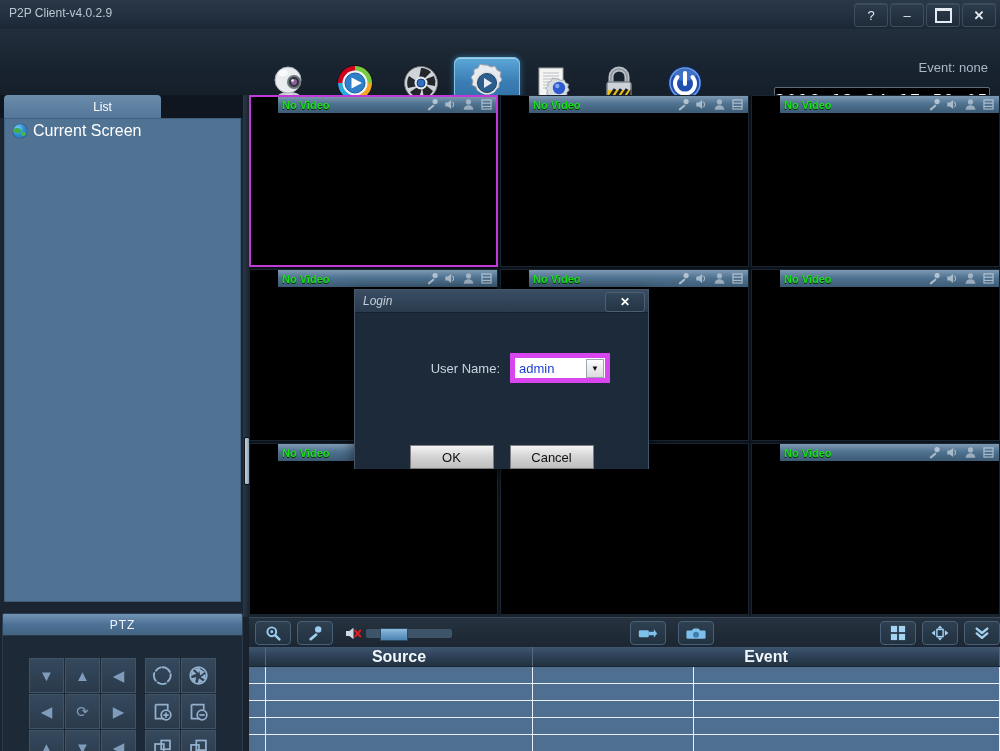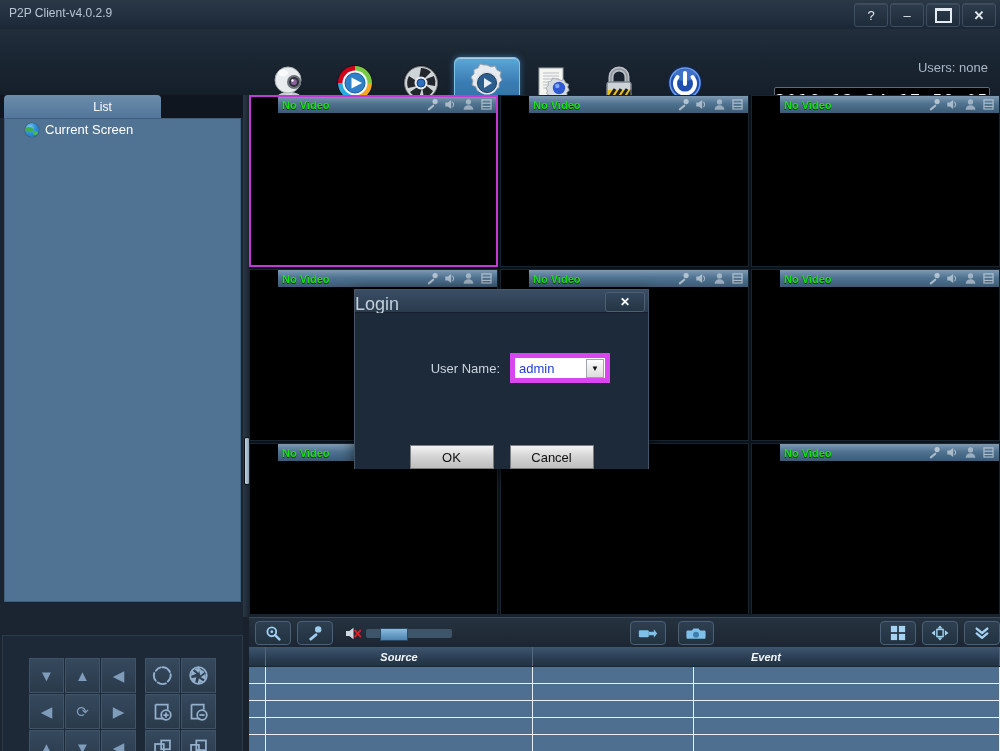--- a/index.html
+++ b/index.html
@@ -51,21 +51,21 @@
   
   .leftpanel{position:absolute;left:0;top:95px;width:243px;height:656px;
     background:#1b2531;}
   .tabstrip{position:absolute;left:0;top:0;width:243px;height:23px;background:#0f1620;}
   .tab{position:absolute;left:4px;top:0;width:117px;height:23px;
     background:linear-gradient(180deg,#6b8caa 0%,#53769a 100%);
     border-radius:4px 4px 0 0;color:#fff;font-size:12px;
     display:flex;align-items:center;justify-content:center;padding-left:40px;}
   .listbox{position:absolute;left:4px;top:23px;width:235px;height:482px;
     background:#507394;border:1px solid #3f5f7d;}
-  .listitem{display:flex;align-items:center;gap:6px;padding:3px 20px;color:#fff;font-size:13px;}
+  .listitem{display:flex;align-items:center;gap:6px;padding:3px 8px;color:#fff;font-size:16px;}
   .globe{width:14px;height:14px;border-radius:50%;
     background:radial-gradient(circle at 35% 32%,#7ed0f5 0%,#2f8fd6 45%,#1c6aa8 100%);
     position:relative;overflow:hidden;box-shadow:0 0 1px #000;}
   .globe:before{content:"";position:absolute;left:1px;top:4px;width:7px;height:5px;
     background:#3fae4a;border-radius:40% 60% 50% 50%;}
   .globe:after{content:"";position:absolute;left:8px;top:8px;width:5px;height:4px;
     background:#46ba50;border-radius:50%;}
 
   .secbar{position:absolute;left:2px;width:239px;height:22px;
     background:linear-gradient(180deg,#7294b3 0%,#4d7096 48%,#41637f 100%);
@@ -114,34 +114,34 @@
   .slider{width:86px;height:9px;background:#3e5468;border-radius:2px;position:relative;}
   .slider .knob{position:absolute;left:0;top:-1px;width:26px;height:11px;
     background:linear-gradient(180deg,#8cbadd 0%,#4c84b2 100%);border:1px solid #2b4a66;}
   .spacer{flex:1;}
 
   
   .tablewrap{position:absolute;left:249px;top:647px;width:751px;height:104px;background:#4e6f8f;}
   .thead{display:flex;height:19px;
     background:linear-gradient(180deg,#3e5670 0%,#2a3d52 60%,#22323f 100%);
     border-bottom:1px solid #1a2733;}
-  .th{color:#f2f7fb;font-size:11px;font-weight:bold;display:flex;align-items:center;
-    justify-content:center;border-right:1px solid #55697e;font-style:italic;}
+  .th{color:#f2f7fb;font-size:16px;font-weight:bold;display:flex;align-items:center;
+    justify-content:center;border-right:1px solid #55697e;}
   .th.c0{width:16px;} .th.c1{width:266px;} .th.c2{width:160px;} .th.c3{flex:1;}
   .trow{display:flex;height:16px;border-bottom:1px solid #e9eff4;}
   .td{border-right:1px solid #e9eff4;}
   .td.c0{width:16px;} .td.c1{width:266px;} .td.c2{width:160px;} .td.c3{flex:1;}
 
   
   .dlgmask{position:absolute;left:354px;top:289px;width:293px;height:178px;
     background:#1d2a3a;border:1px solid #44566a;
     box-shadow:0 4px 14px rgba(0,0,0,.6);}
   .dlgtitle{height:22px;background:linear-gradient(180deg,#3a4d63 0%,#2a3b4e 100%);
     border-bottom:1px solid #16202c;position:relative;}
-  .dlgtitle span{position:absolute;left:0;top:4px;font-size:18px;color:#c3cfda;}
+  .dlgtitle span{position:absolute;left:8px;top:4px;font-size:12px;color:#c3cfda;font-style:italic;}
   .dlgclose{position:absolute;right:3px;top:2px;width:38px;height:18px;
     border:1px solid #4d6073;border-radius:3px;
     background:linear-gradient(180deg,#34465a 0%,#243545 100%);
     color:#fff;font-size:12px;font-weight:bold;display:flex;align-items:center;justify-content:center;}
   .dlgbody{position:relative;height:156px;background:#1d2a3a;}
   .frow{position:absolute;display:flex;align-items:center;}
   #row-user{left:0;top:40px;width:293px;}
   #row-pass{left:0;top:94px;width:293px;}
   .flabel{width:145px;text-align:right;padding-right:10px;color:#c9d4de;font-size:13px;}
   .fselect{width:90px;height:20px;background:#fff;border:5px solid #d946ef;
@@ -276,36 +276,37 @@
           <circle cx="21" cy="21" r="17" fill="#0f2a5e"></circle>
           <circle cx="21" cy="21" r="15" fill="#1e4fb0"></circle>
           <circle cx="21" cy="21" r="15" fill="none" stroke="#6f9de8" stroke-width="1.5"></circle>
           <ellipse cx="21" cy="13" rx="11" ry="6" fill="#6a9ce8" opacity=".45"></ellipse>
           <path d="M21 11 v11" stroke="#fff" stroke-width="4" stroke-linecap="round"></path>
           <path d="M13.5 15 a10 10 0 1 0 15 0" fill="none" stroke="#fff" stroke-width="4" stroke-linecap="round"></path>
         </svg>
       </div>
     </div>
 
-    <div class="users">Users: none</div>
+    <div class="users">Event: none</div>
     <div class="clock">2016-12-24 17:59:05</div>
   </div>
 
   <div class="leftpanel">
     <div class="tabstrip">
       <div class="tab">List</div>
     </div>
 
     <div class="listbox">
       <div class="listitem">
         <span class="globe"></span>
         <span>Current Screen</span>
       </div>
     </div>
 
+    <div class="secbar" id="ptzbar">PTZ</div>
 
     <div class="ptzbody">
       <div class="ptzgrid">
         <div class="pbtn">▼</div>
         <div class="pbtn">▲</div>
         <div class="pbtn">◀</div>
         <div class="pbtn">◀</div>
         <div class="pbtn">⟳</div>
         <div class="pbtn">▶</div>
         <div class="pbtn">▲</div>

